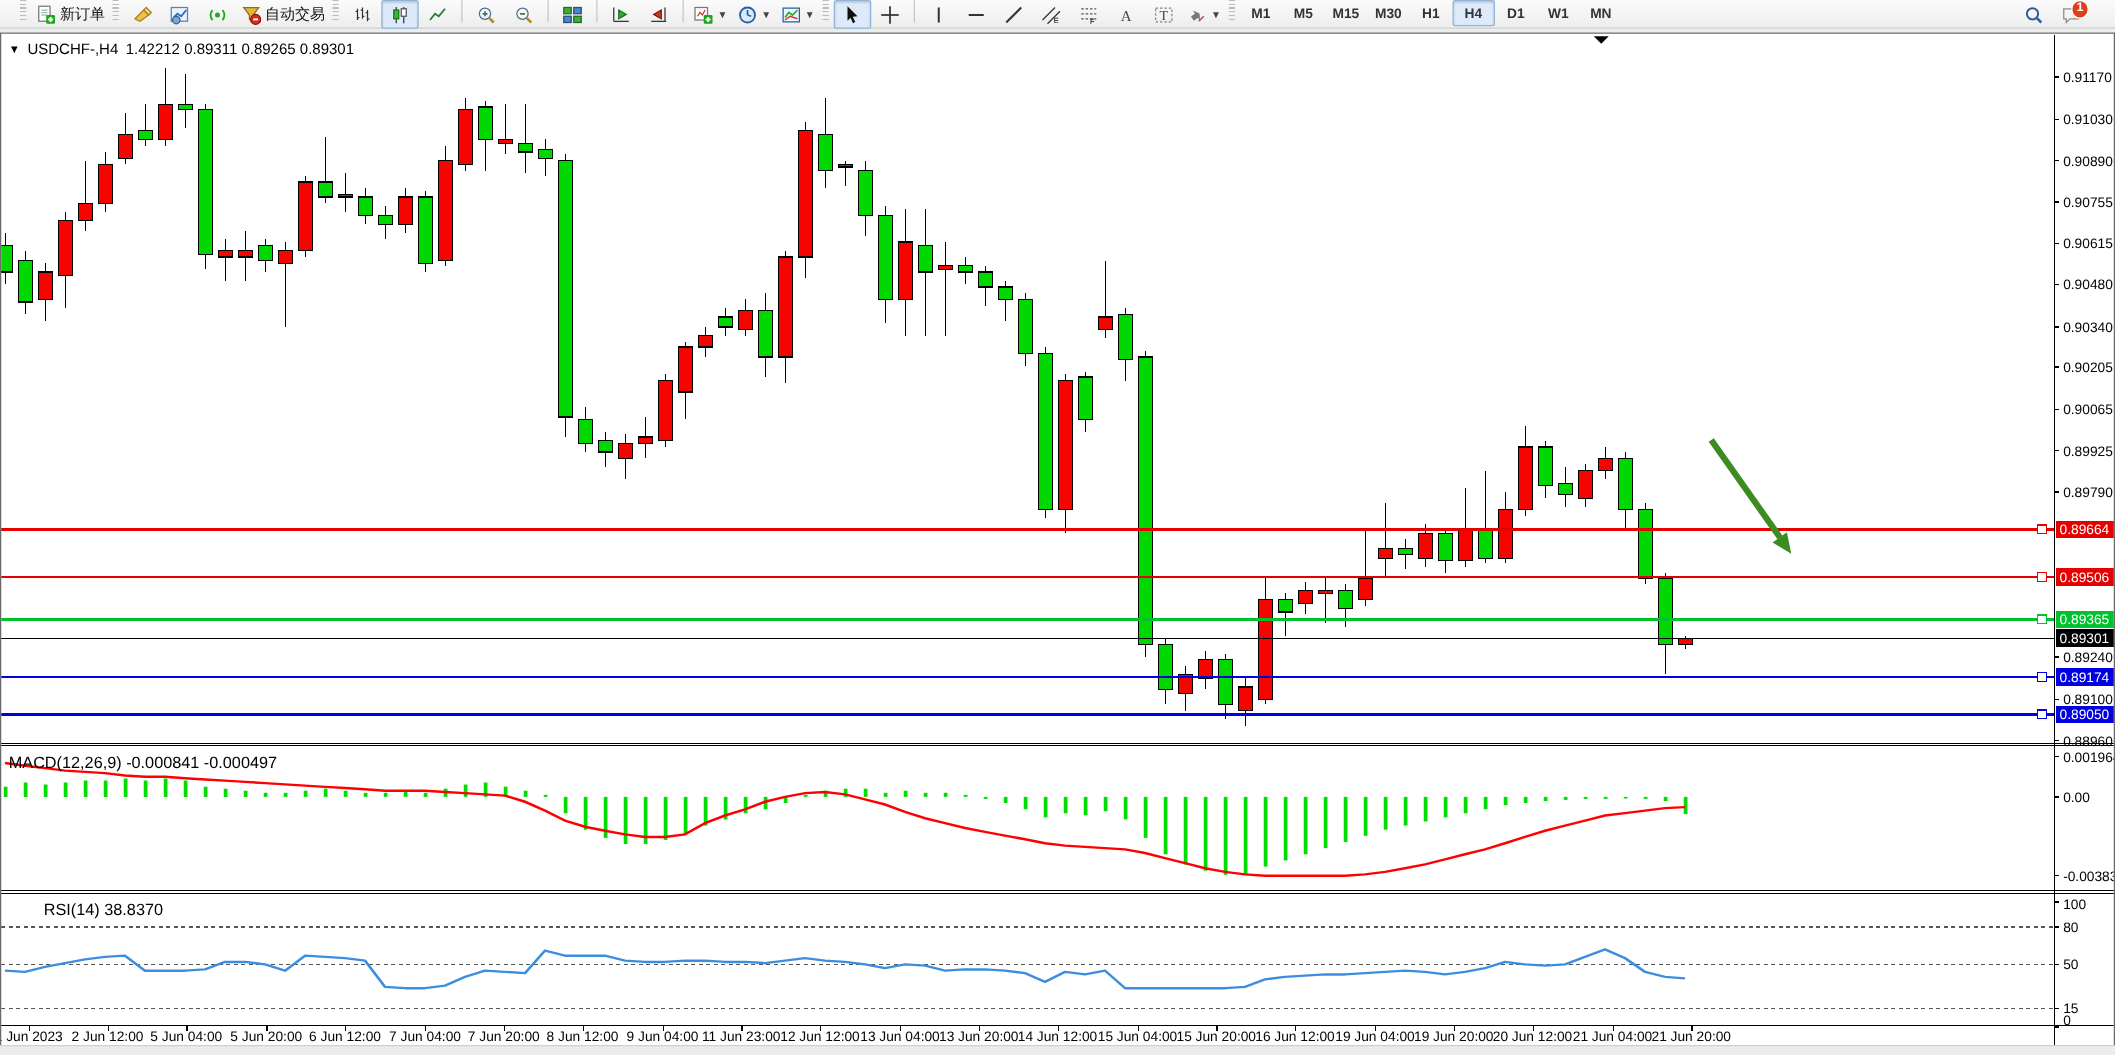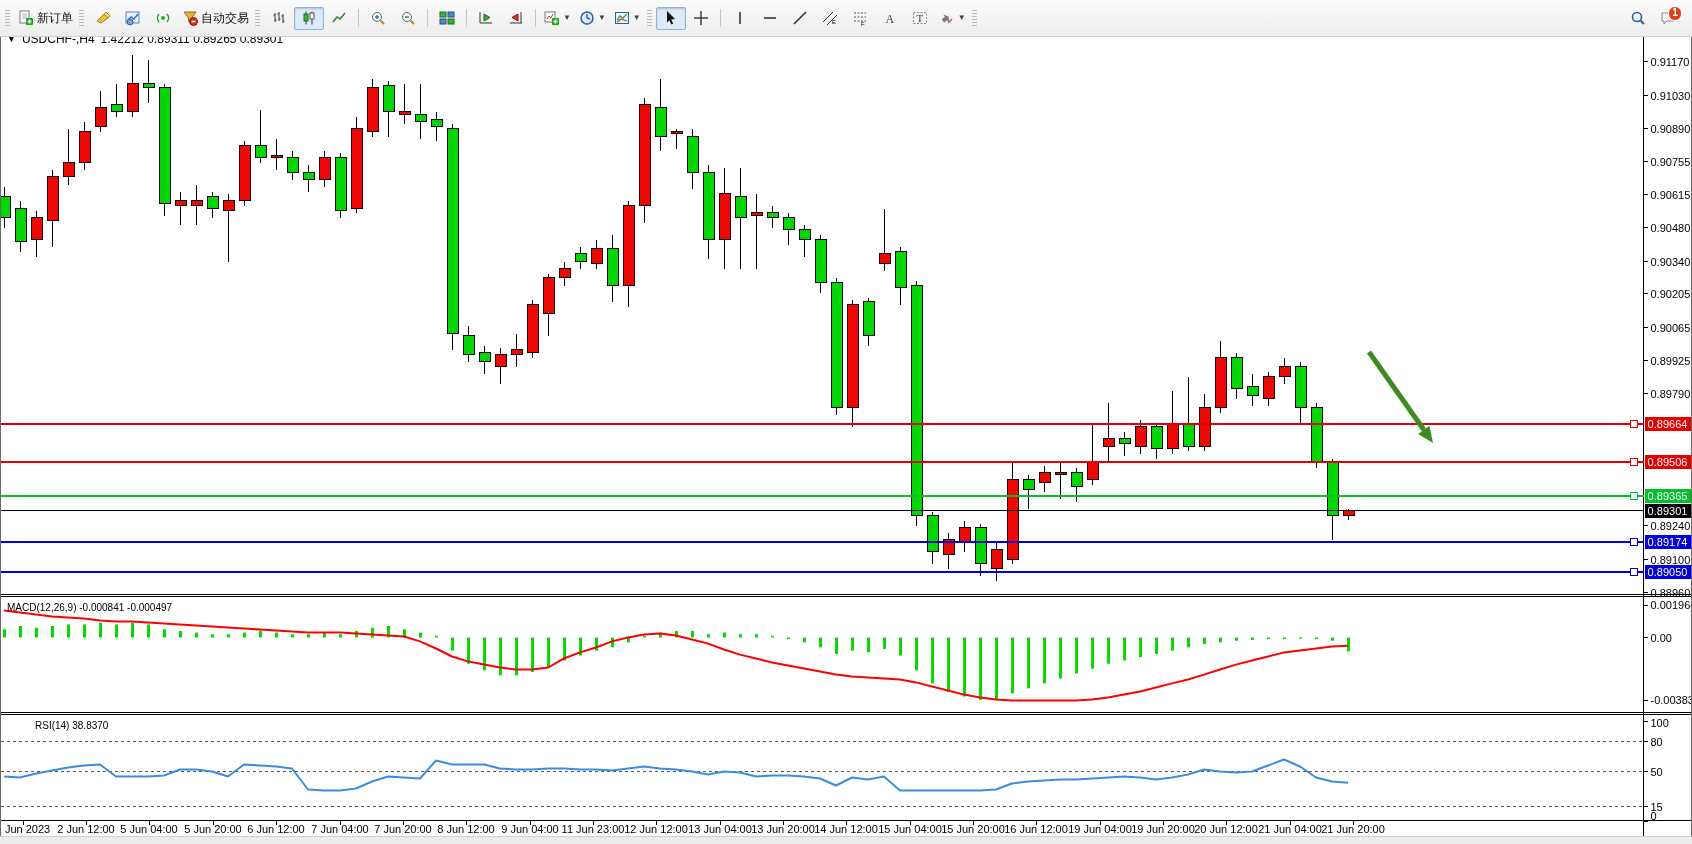--- a/index.html
+++ b/index.html
@@ -1,44 +1,44 @@
 <!DOCTYPE html>
 <html><head>
 <meta charset="utf-8">
 <style>
   html,body{margin:0;padding:0;}
   body{width:1692px;height:844px;position:relative;overflow:hidden;
        background:#ececec;font-family:"Liberation Sans",sans-serif;
        -webkit-font-smoothing:none;}
   
-  .toolbar{position:absolute;top:0;left:0;width:100%;height:37px;
+  .toolbar{position:absolute;top:0;left:0;width:100%;height:23px;
            background:linear-gradient(#fbfbfb,#ededed);
-           border-bottom:1px solid #cfcfcf;display:flex;align-items:center;
-           padding:0 3px;box-sizing:border-box;z-index:5;}
+           border-bottom:1px solid #cfcfcf;display:flex;align-items:flex-start;
+           padding:0 14px;box-sizing:border-box;z-index:5;}
   .tb-grip{width:5px;height:16px;margin:0 4px 0 2px;
            background:repeating-linear-gradient(#bbb 0 1px,transparent 1px 3px);
            flex:0 0 auto;}
   .tb-sep{width:1px;height:18px;background:#c6c6c6;margin:0 4px;flex:0 0 auto;}
   .tb-btn{height:21px;min-width:22px;display:flex;align-items:center;justify-content:center;
           gap:3px;padding:0 3px;font-size:12px;color:#111;border:1px solid transparent;
           border-radius:2px;cursor:default;flex:0 0 auto;}
   .tb-btn.pressed{background:#dceafa;border-color:#8fb4d8;box-shadow:inset 0 1px 2px rgba(0,0,0,.18);}
   .tb-btn .caret{font-size:8px;color:#444;line-height:1;}
   .tf-btn{font-size:11px;font-weight:bold;color:#333;padding:0 5px;height:19px;}
   .tb-right{margin-left:auto;display:flex;align-items:center;}
   .badge{position:absolute;top:-4px;right:-6px;background:#e03c1e;color:#fff;
          border-radius:8px;font-size:10px;line-height:12px;min-width:12px;height:13px;
          text-align:center;border:1px solid #fff;font-weight:bold;}
   .icon{display:inline-flex;width:16px;height:16px;position:relative;flex:0 0 auto;}
   .icon svg{width:16px;height:16px;}
   
   .chart-window{position:absolute;top:26px;left:0;width:1692px;height:811px;
                 background:#fff;border:1px solid #6a6a6a;box-sizing:border-box;}
   .chart-window svg.plot{position:absolute;top:0;left:0;}
-  .pane-label{position:absolute;font-size:10px;color:#000;z-index:3;white-space:pre;}
+  .pane-label{position:absolute;font-size:13px;color:#000;z-index:3;white-space:pre;}
   .title-line{position:absolute;top:5px;left:6px;font-size:12px;color:#000;z-index:3;
               display:flex;align-items:center;gap:6px;}
   .title-line .tri{font-size:9px;line-height:1;color:#000;}
   .statusbar{position:absolute;bottom:0;left:0;width:100%;height:7px;background:#ececec;
              border-top:1px solid #cfcfcf;}
 </style>
 </head>
 <body>
 
 <div class="toolbar">
@@ -308,20 +308,31 @@
       <svg viewBox="0 0 16 16">
           <path d="M3 10 L7 10 L7 13 L10 8 L7 3 L7 6 L3 6 Z" fill="#777" transform="rotate(-35 8 8)"></path>
           <path d="M9 13 L13 9" stroke="#b56" stroke-width="1.4"></path>
         </svg>
     </span>
       <span class="caret">▼</span>
   </div>
 
   <div class="tb-grip"></div>
 
+  <div id="tfGroup" style="display:flex;align-items:center;">
+      <div class="tb-btn tf-btn">M1</div>
+      <div class="tb-btn tf-btn">M5</div>
+      <div class="tb-btn tf-btn">M15</div>
+      <div class="tb-btn tf-btn">M30</div>
+      <div class="tb-btn tf-btn">H1</div>
+      <div class="tb-btn tf-btn pressed">H4</div>
+      <div class="tb-btn tf-btn">D1</div>
+      <div class="tb-btn tf-btn">W1</div>
+      <div class="tb-btn tf-btn">MN</div>
+    </div>
 
   <div class="tb-right">
     <div class="tb-btn">
       <span class="icon">
         <svg viewBox="0 0 16 16">
             <circle cx="7" cy="7" r="4.5" fill="none" stroke="#2a5f9e" stroke-width="1.6"></circle>
             <line x1="10.5" y1="10.5" x2="14" y2="14" stroke="#2a5f9e" stroke-width="2"></line>
           </svg>
       </span>
     </div>

